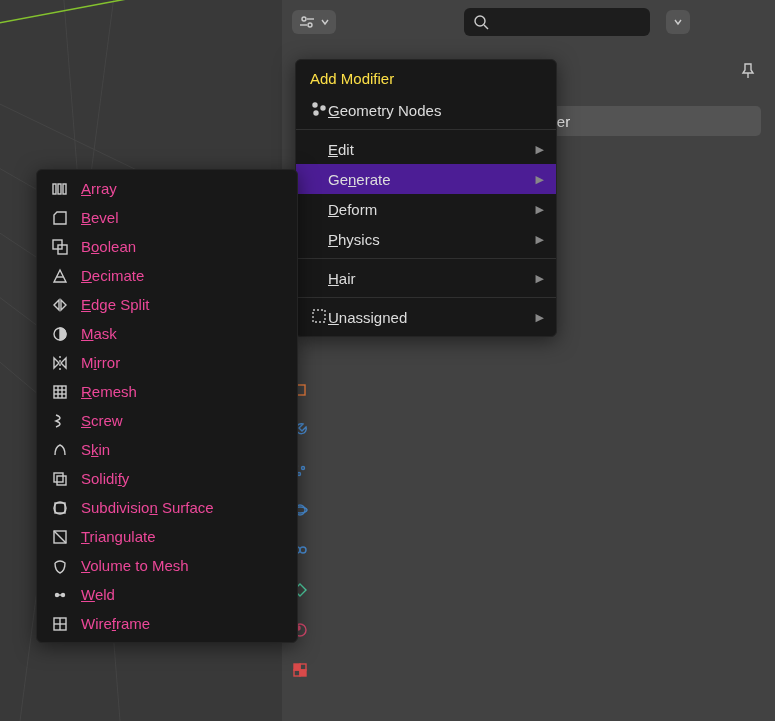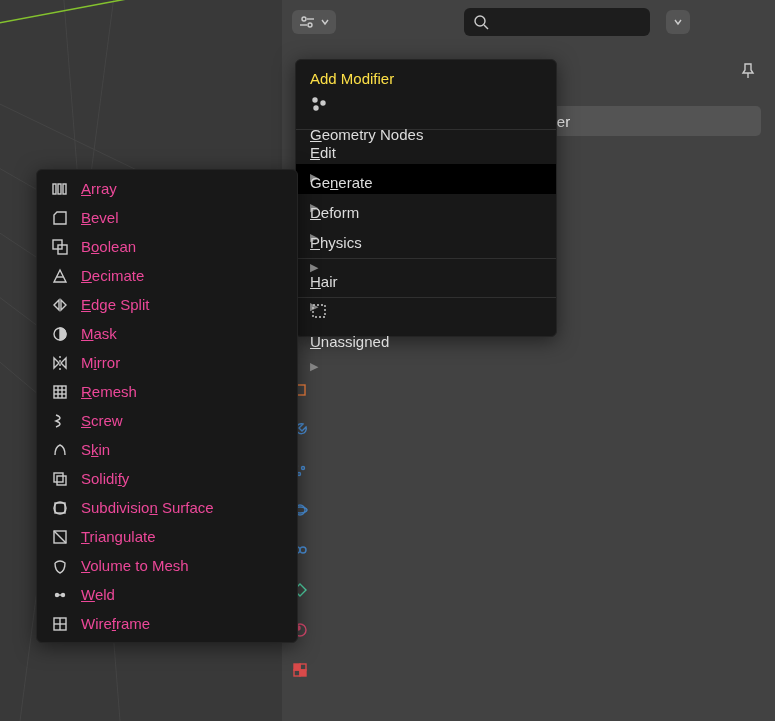--- a/index.html
+++ b/index.html
@@ -13,22 +13,22 @@
   .body{position:relative;padding:20px 14px 0 14px;}
   .pin{position:absolute;right:18px;top:18px;color:#999;}
   .add-mod-btn{position:absolute;left:44px;top:62px;right:14px;height:30px;background:#545454;border-radius:5px;display:flex;align-items:center;justify-content:center;color:#eee;}
   
   .sidebar-tabs{position:absolute;left:0;top:370px;width:36px;}
   .sidebar-tabs .tab{width:36px;height:40px;display:flex;align-items:center;justify-content:center;}
   .tab.active{background:#424242;}
 
   .main-menu{position:absolute;left:295px;top:59px;width:260px;background:#181818;border:1px solid #242424;border-radius:6px;box-shadow:0 4px 20px rgba(0,0,0,.5);padding-bottom:4px;z-index:20;}
   .menu-title{padding:10px 14px 8px;color:#fde047;font-size:15px;}
-  .menu-item{height:30px;display:flex;align-items:flex-start;padding:0 12px 0 14px;gap:10px;color:#ddd;cursor:default;flex-direction:column;}
-  .menu-item.highlight{background:#000000;}
+  .menu-item{height:30px;display:flex;align-items:center;padding:0 12px 0 14px;color:#ddd;cursor:default;}
+  .menu-item.highlight{background:#4c1d95;}
   .menu-item .lbl{flex:1;}
   .menu-item .arrow{color:#888;font-size:11px;}
   .menu-item .mn{text-decoration:underline;}
   .menu-sep{height:1px;background:#303030;margin:4px 0;}
   .indent{width:18px;}
   
   .sub-menu{position:absolute;left:36px;top:169px;width:260px;background:#181818;border:1px solid #242424;border-radius:6px;box-shadow:0 4px 20px rgba(0,0,0,.5);padding:4px 0;z-index:30;}
   .sub-item{height:29px;display:flex;align-items:center;padding:0 14px;gap:12px;color:#ec4899;}
   .sub-item .ico{width:18px;height:18px;display:flex;align-items:center;justify-content:center;}
   .sub-item .mn{text-decoration:underline;}

